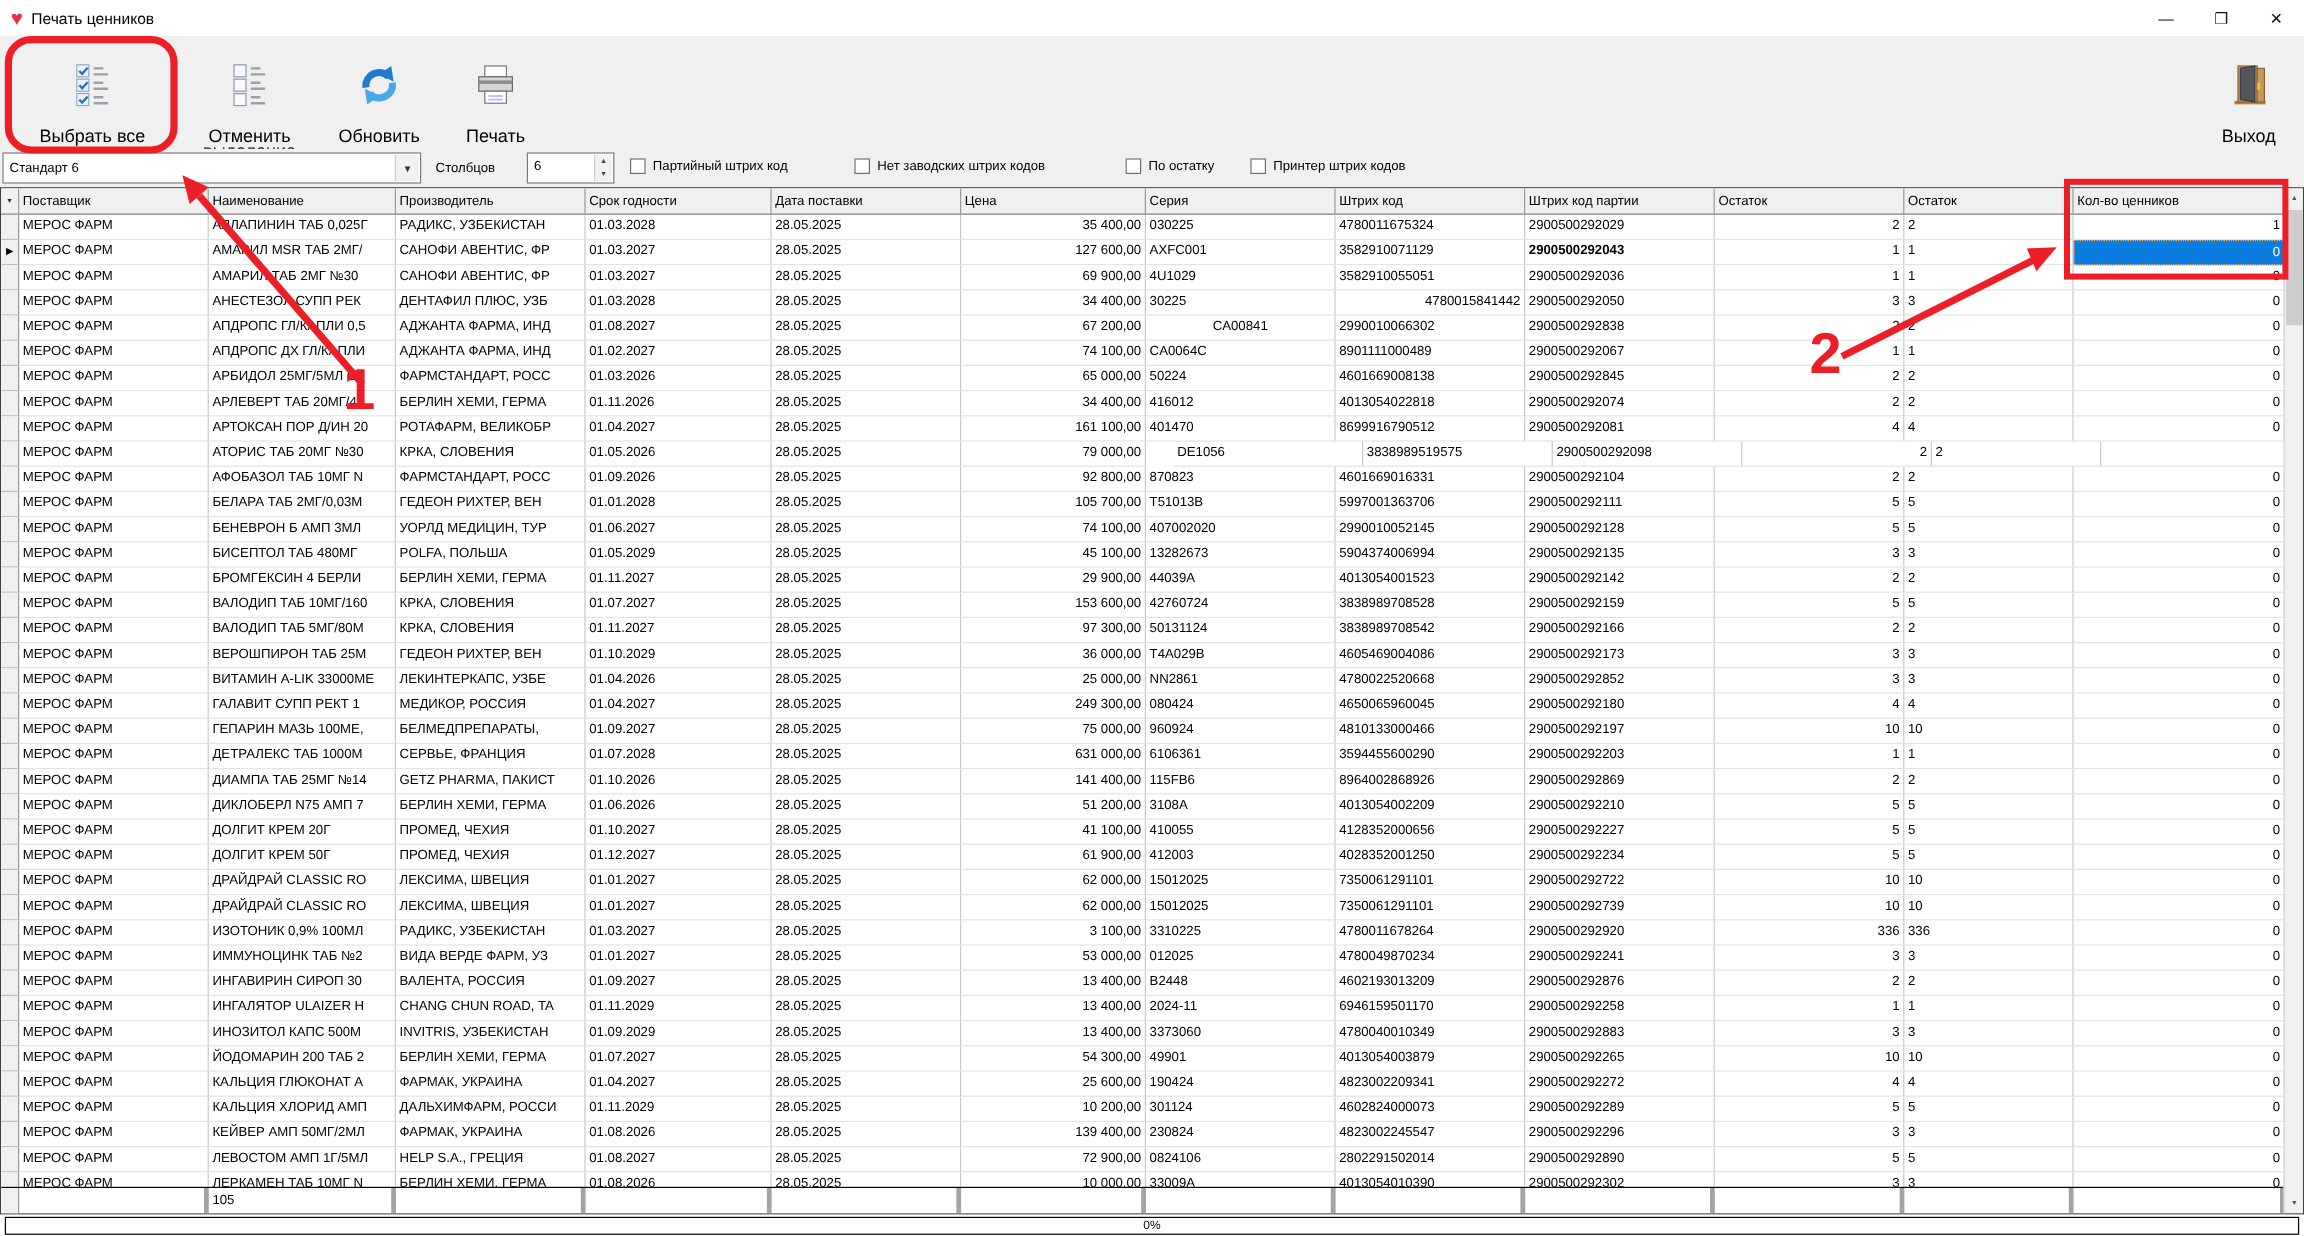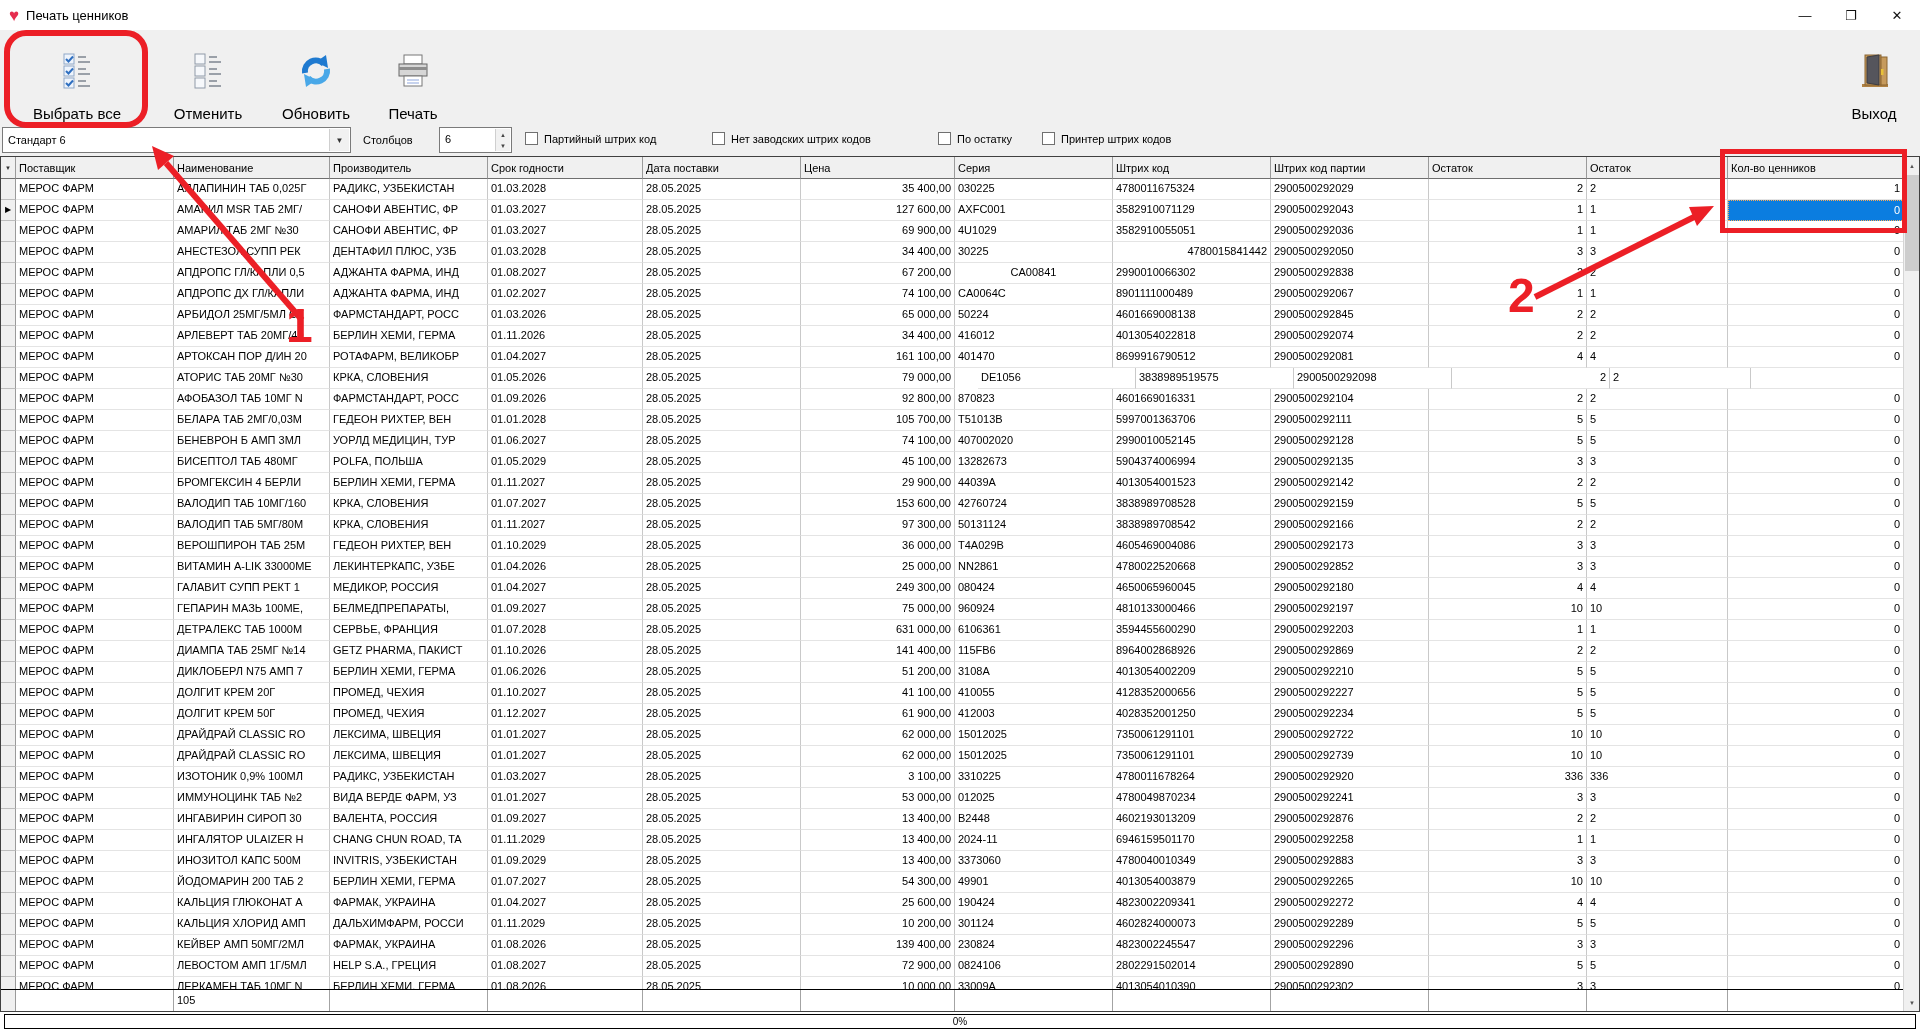--- a/index.html
+++ b/index.html
@@ -34,21 +34,21 @@
   .grid { position:absolute; left:0; top:156px; width:1920px; height:856px; background:#fff; border:1px solid #404040; }
   .gh-row { display:flex; height:22px; width:1902px; background:#f0f0f0; }
   .gh-cell { border-right:1px solid #9a9a9a; border-bottom:1px solid #6f6f6f; font-size:11px; display:flex; align-items:center; padding-left:3px; overflow:hidden; white-space:nowrap; flex:none; }
   .gh-ind { justify-content:center; padding-left:0; font-size:6px; color:#333; }
   .gbody { position:absolute; left:0; top:22px; width:1902px; height:812px; overflow:hidden; background:#fff; }
   .grow { display:flex; height:21px; }
   .gcell { border-right:1px solid #c9c9c9; border-bottom:1px solid #e4e4e4; font-size:11px; line-height:19px; padding:0 3px; overflow:hidden; white-space:nowrap; flex:none; }
   .gind { background:#f0f0f0; border-right:1px solid #9a9a9a; border-bottom:1px solid #bdbdbd; font-size:8px; line-height:20px; text-align:center; padding:0; color:#000; }
   .sel { background:#0b7de0; color:#fff; border:1px dotted #ffaa55; }
   .gfooter { position:absolute; left:0; bottom:0; width:1902px; height:22px; background:#fff; border-top:1px solid #000; display:flex; }
-  .gf-cell { border-right:1px solid #a3a3a3; font-size:11px; line-height:20px; padding:0 3px; flex:none; overflow:hidden; }
+  .gf-cell { border-right:4px solid #a3a3a3; font-size:11px; line-height:20px; padding:0 3px; flex:none; overflow:hidden; }
   .gf-ind { background:#f0f0f0; border-right:1px solid #9a9a9a; }
   .vscroll { position:absolute; right:0; top:0; width:16px; height:854px; background:#f0f0f0; border-left:1px solid #d5d5d5; }
   .vs-btn { position:absolute; left:0; width:16px; height:17px; display:flex; align-items:center; justify-content:center; font-size:6px; color:#555; }
   .vs-up { top:0; } .vs-down { bottom:0; }
   .vs-thumb { position:absolute; left:1px; top:18px; width:14px; height:96px; background:#cdcdcd; }
 
   
   .progress { position:absolute; left:4px; top:1014px; width:1912px; height:15px; border:1px solid #000; background:#fff; font-size:10px; display:flex; align-items:center; justify-content:center; }
 
   
@@ -238,21 +238,21 @@
       <div class="grow">
         <div class="gcell gind" style="width: 15px;">▶</div>
         <div class="gcell" style="width: 158px; text-align: left;">МЕРОС ФАРМ</div>
         <div class="gcell" style="width: 156px; text-align: left;">АМАРИЛ MSR ТАБ 2МГ/</div>
         <div class="gcell" style="width: 158px; text-align: left;">САНОФИ АВЕНТИС, ФР</div>
         <div class="gcell" style="width: 155px; text-align: left;">01.03.2027</div>
         <div class="gcell" style="width: 158px; text-align: left;">28.05.2025</div>
         <div class="gcell" style="width: 154px; text-align: right;">127 600,00</div>
         <div class="gcell" style="width: 158px; text-align: left;">AXFC001</div>
         <div class="gcell" style="width: 158px; text-align: left;">3582910071129</div>
-        <div class="gcell" style="width: 158px; text-align: left;">2900500292043</div>
+        <div class="gcell" style="width: 158px; text-align: left; font-weight: bold;">2900500292043</div>
         <div class="gcell" style="width: 158px; text-align: right;">1</div>
         <div class="gcell" style="width: 141px; text-align: left;">1</div>
         <div class="gcell sel" style="width: 176px; text-align: right;">0</div>
       </div>
       <div class="grow">
         <div class="gcell gind" style="width: 15px;"></div>
         <div class="gcell" style="width: 158px; text-align: left;">МЕРОС ФАРМ</div>
         <div class="gcell" style="width: 156px; text-align: left;">АМАРИЛ ТАБ 2МГ №30</div>
         <div class="gcell" style="width: 158px; text-align: left;">САНОФИ АВЕНТИС, ФР</div>
         <div class="gcell" style="width: 155px; text-align: left;">01.03.2027</div>

